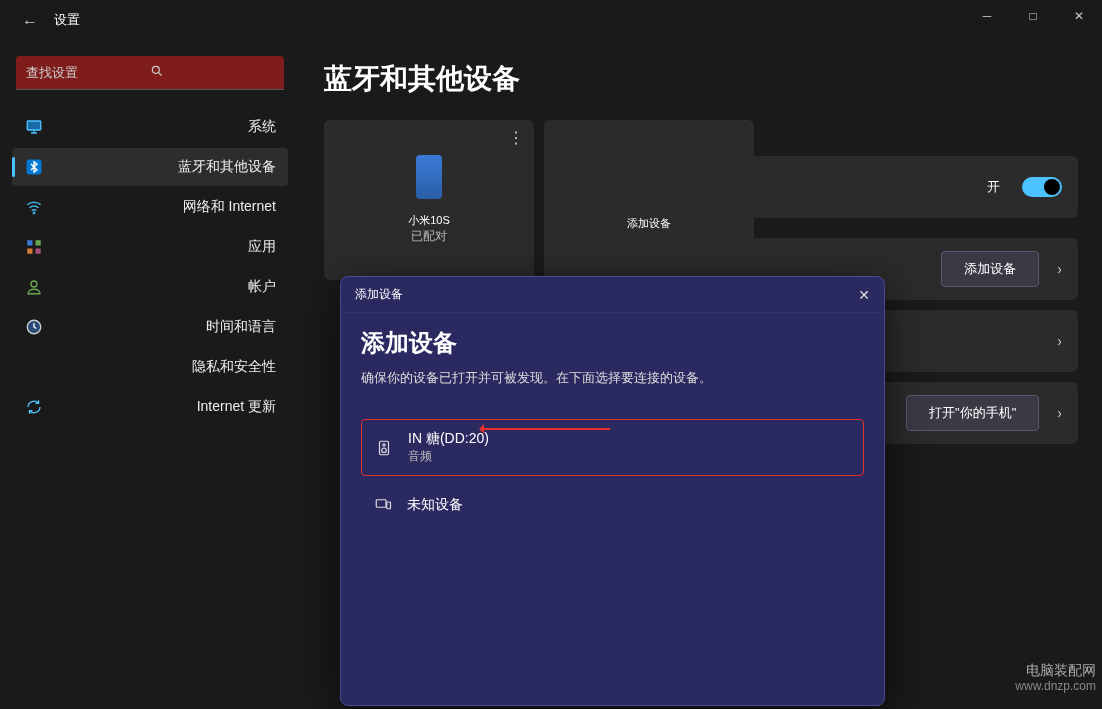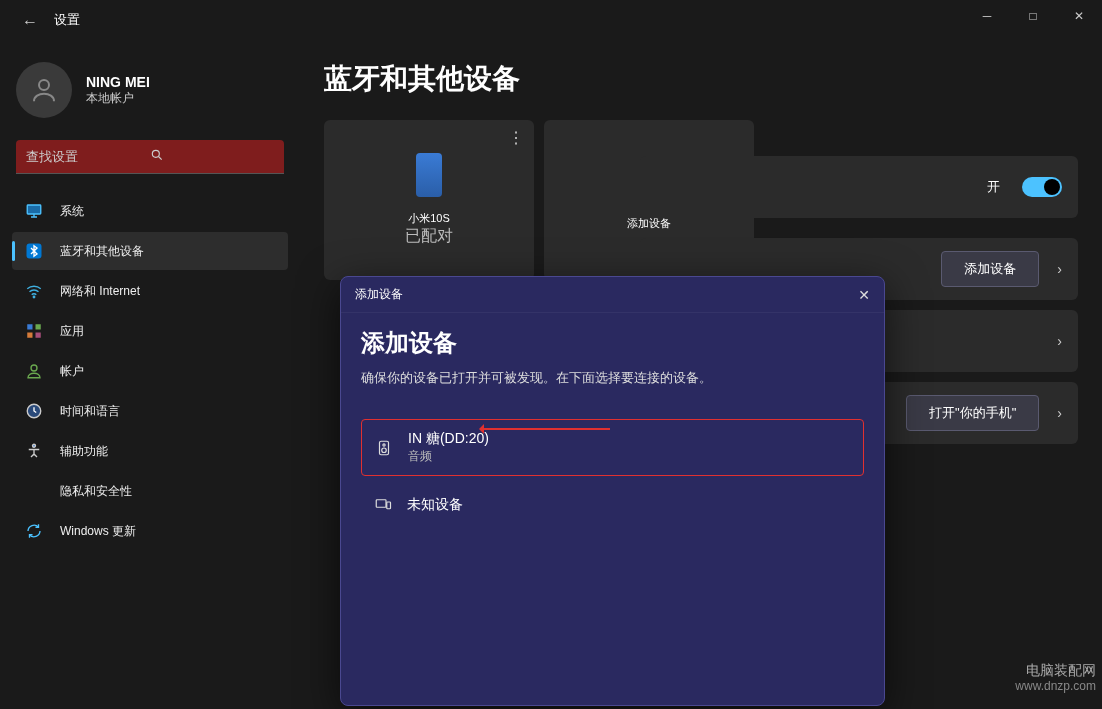--- a/index.html
+++ b/index.html
@@ -17,35 +17,35 @@
 .sidebar { width: 300px; padding: 16px 12px 0 12px; }
 .user { display: flex; align-items: center; margin: 6px 4px 22px 4px; }
 .avatar { width: 56px; height: 56px; border-radius: 50%; background: #3a3a3a; display: flex; align-items: center; justify-content: center; margin-right: 14px; }
 .user .name { font-size: 14px; font-weight: 600; }
 .user .sub { font-size: 12px; color: #ccc; }
 
 .search { display: flex; align-items: center; background: #7f1d1d; border-bottom: 1px solid #555; border-radius: 4px 4px 0 0; height: 34px; padding: 0 10px; margin: 0 4px 18px 4px; }
 .search span { flex: 1; color: #ccc; font-size: 13px; }
 .search .icon { color: #ccc; }
 
-.nav-item { display: flex; align-items: center; height: 38px; padding: 0 12px; border-radius: 4px; font-size: 12px; color: #eee; cursor: pointer; margin-bottom: 2px; position: relative; }
+.nav-item { display: flex; align-items: center; height: 38px; padding: 0 12px; border-radius: 4px; font-size: 14px; color: #eee; cursor: pointer; margin-bottom: 2px; position: relative; justify-content: space-between; }
 .nav-item.active { background: #2d2d2d; }
 .nav-item.active::before { content: ""; position: absolute; left: 0; top: 9px; bottom: 9px; width: 3px; background: #4cc2ff; border-radius: 2px; }
 .nav-item .nicon { width: 20px; height: 20px; margin-right: 16px; display: flex; align-items: center; justify-content: center; }
 
 
 .main { flex: 1; padding: 20px 24px 0 24px; position: relative; }
 .page-title { font-size: 28px; font-weight: 600; margin-bottom: 22px; }
 
 .cards { display: flex; gap: 10px; }
 .card { width: 210px; height: 160px; background: #2b2b2b; border-radius: 6px; display: flex; flex-direction: column; align-items: center; justify-content: center; position: relative; cursor: pointer; }
 .card .more { position: absolute; right: 10px; top: 8px; color: #ccc; font-size: 16px; }
 .phone { width: 26px; height: 44px; background: linear-gradient(#3a7bd5,#2a5ea8); border-radius: 4px; margin-bottom: 14px; }
 .card .ct { font-size: 11px; }
-.card .cs { font-size: 16px; color: #bbb; }
+.card .cs { font-size: 12px; color: #bbb; }
 .plus { font-size: 30px; font-weight: 200; margin-bottom: 12px; }
 
 
 .setting-row { position: absolute; right: 24px; background: #2b2b2b; border-radius: 6px; height: 62px; display: flex; align-items: center; justify-content: flex-end; padding: 0 16px; gap: 18px; left: 340px; }
 .setting-btn { background: #3a3a46; border: 1px solid #5a5a70; color: #fff; padding: 8px 22px; border-radius: 4px; font-size: 13px; cursor: pointer; }
 .chev { color: #ccc; cursor: pointer; font-size: 14px; }
 .toggle { width: 40px; height: 20px; background: #4cc2ff; border-radius: 10px; position: relative; }
 .toggle::after { content: ""; position: absolute; right: 2px; top: 2px; width: 16px; height: 16px; background: #000; border-radius: 50%; }
 .onlabel { font-size: 13px; margin-right: 4px; }
 
@@ -78,32 +78,20 @@
 </div>
 <div class="winctrl">
   <div>─</div>
   <div>□</div>
   <div>✕</div>
 </div>
 
 <div class="layout">
 
   <div class="sidebar">
-    <div class="user">
-      <div class="avatar">
-        <svg width="30" height="30" viewBox="0 0 24 24" fill="none" stroke="#888" stroke-width="1.6">
-            <circle cx="12" cy="8" r="4"></circle>
-            <path d="M4 21c0-4 4-6 8-6s8 2 8 6"></path>
-          </svg>
-      </div>
-      <div>
-        <div class="name">NING MEI</div>
-        <div class="sub">本地帐户</div>
-      </div>
-    </div>
 
     <div class="search">
       <span>查找设置</span>
       <span class="icon">
         <svg width="14" height="14" viewBox="0 0 24 24" fill="none" stroke="#ccc" stroke-width="2">
             <circle cx="10" cy="10" r="6"></circle>
             <path d="M20 20l-5-5"></path>
           </svg>
       </span>
     </div>
@@ -160,43 +148,34 @@
           <span class="nicon">
             <svg width="18" height="18" viewBox="0 0 24 24" fill="none" stroke-width="1.8" stroke="#ccc">
               <circle cx="12" cy="12" r="9" fill="#2a4a7a"></circle>
               <path d="M12 7v5l3 2" stroke="#fff"></path>
             </svg>
           </span>
           <span>时间和语言</span>
         </div>
         <div class="nav-item">
           <span class="nicon">
-            <svg width="18" height="18" viewBox="0 0 24 24" fill="none" stroke-width="1.8" stroke="#ccc">
-              <circle cx="12" cy="5" r="2" fill="#3a7bd5"></circle>
-              <path d="M5 10h14M12 10v8M8 20l4-4 4 4" fill="none"></path>
-            </svg>
-          </span>
-          <span>辅助功能</span>
-        </div>
-        <div class="nav-item">
-          <span class="nicon">
             <svg width="18" height="18" viewBox="0 0 24 24" fill="none" stroke-width="1.8">
               <path d="M12 3l8 3v5c0 5-3 8-8 10-5-2-8-5-8-10V6z"></path>
             </svg>
           </span>
           <span>隐私和安全性</span>
         </div>
         <div class="nav-item">
           <span class="nicon">
             <svg width="18" height="18" viewBox="0 0 24 24" fill="none" stroke-width="1.8" stroke="#4cc2ff">
               <path d="M4 12a8 8 0 0114-5M20 12a8 8 0 01-14 5"></path>
               <path d="M18 3v4h-4M6 21v-4h4"></path>
             </svg>
           </span>
-          <span>Windows 更新</span>
+          <span>Internet 更新</span>
         </div>
       </div>
   </div>
 
   <div class="main">
     <div class="page-title">蓝牙和其他设备</div>
 
     <div class="cards">
       <div class="card">
         <div class="more">⋮</div>

